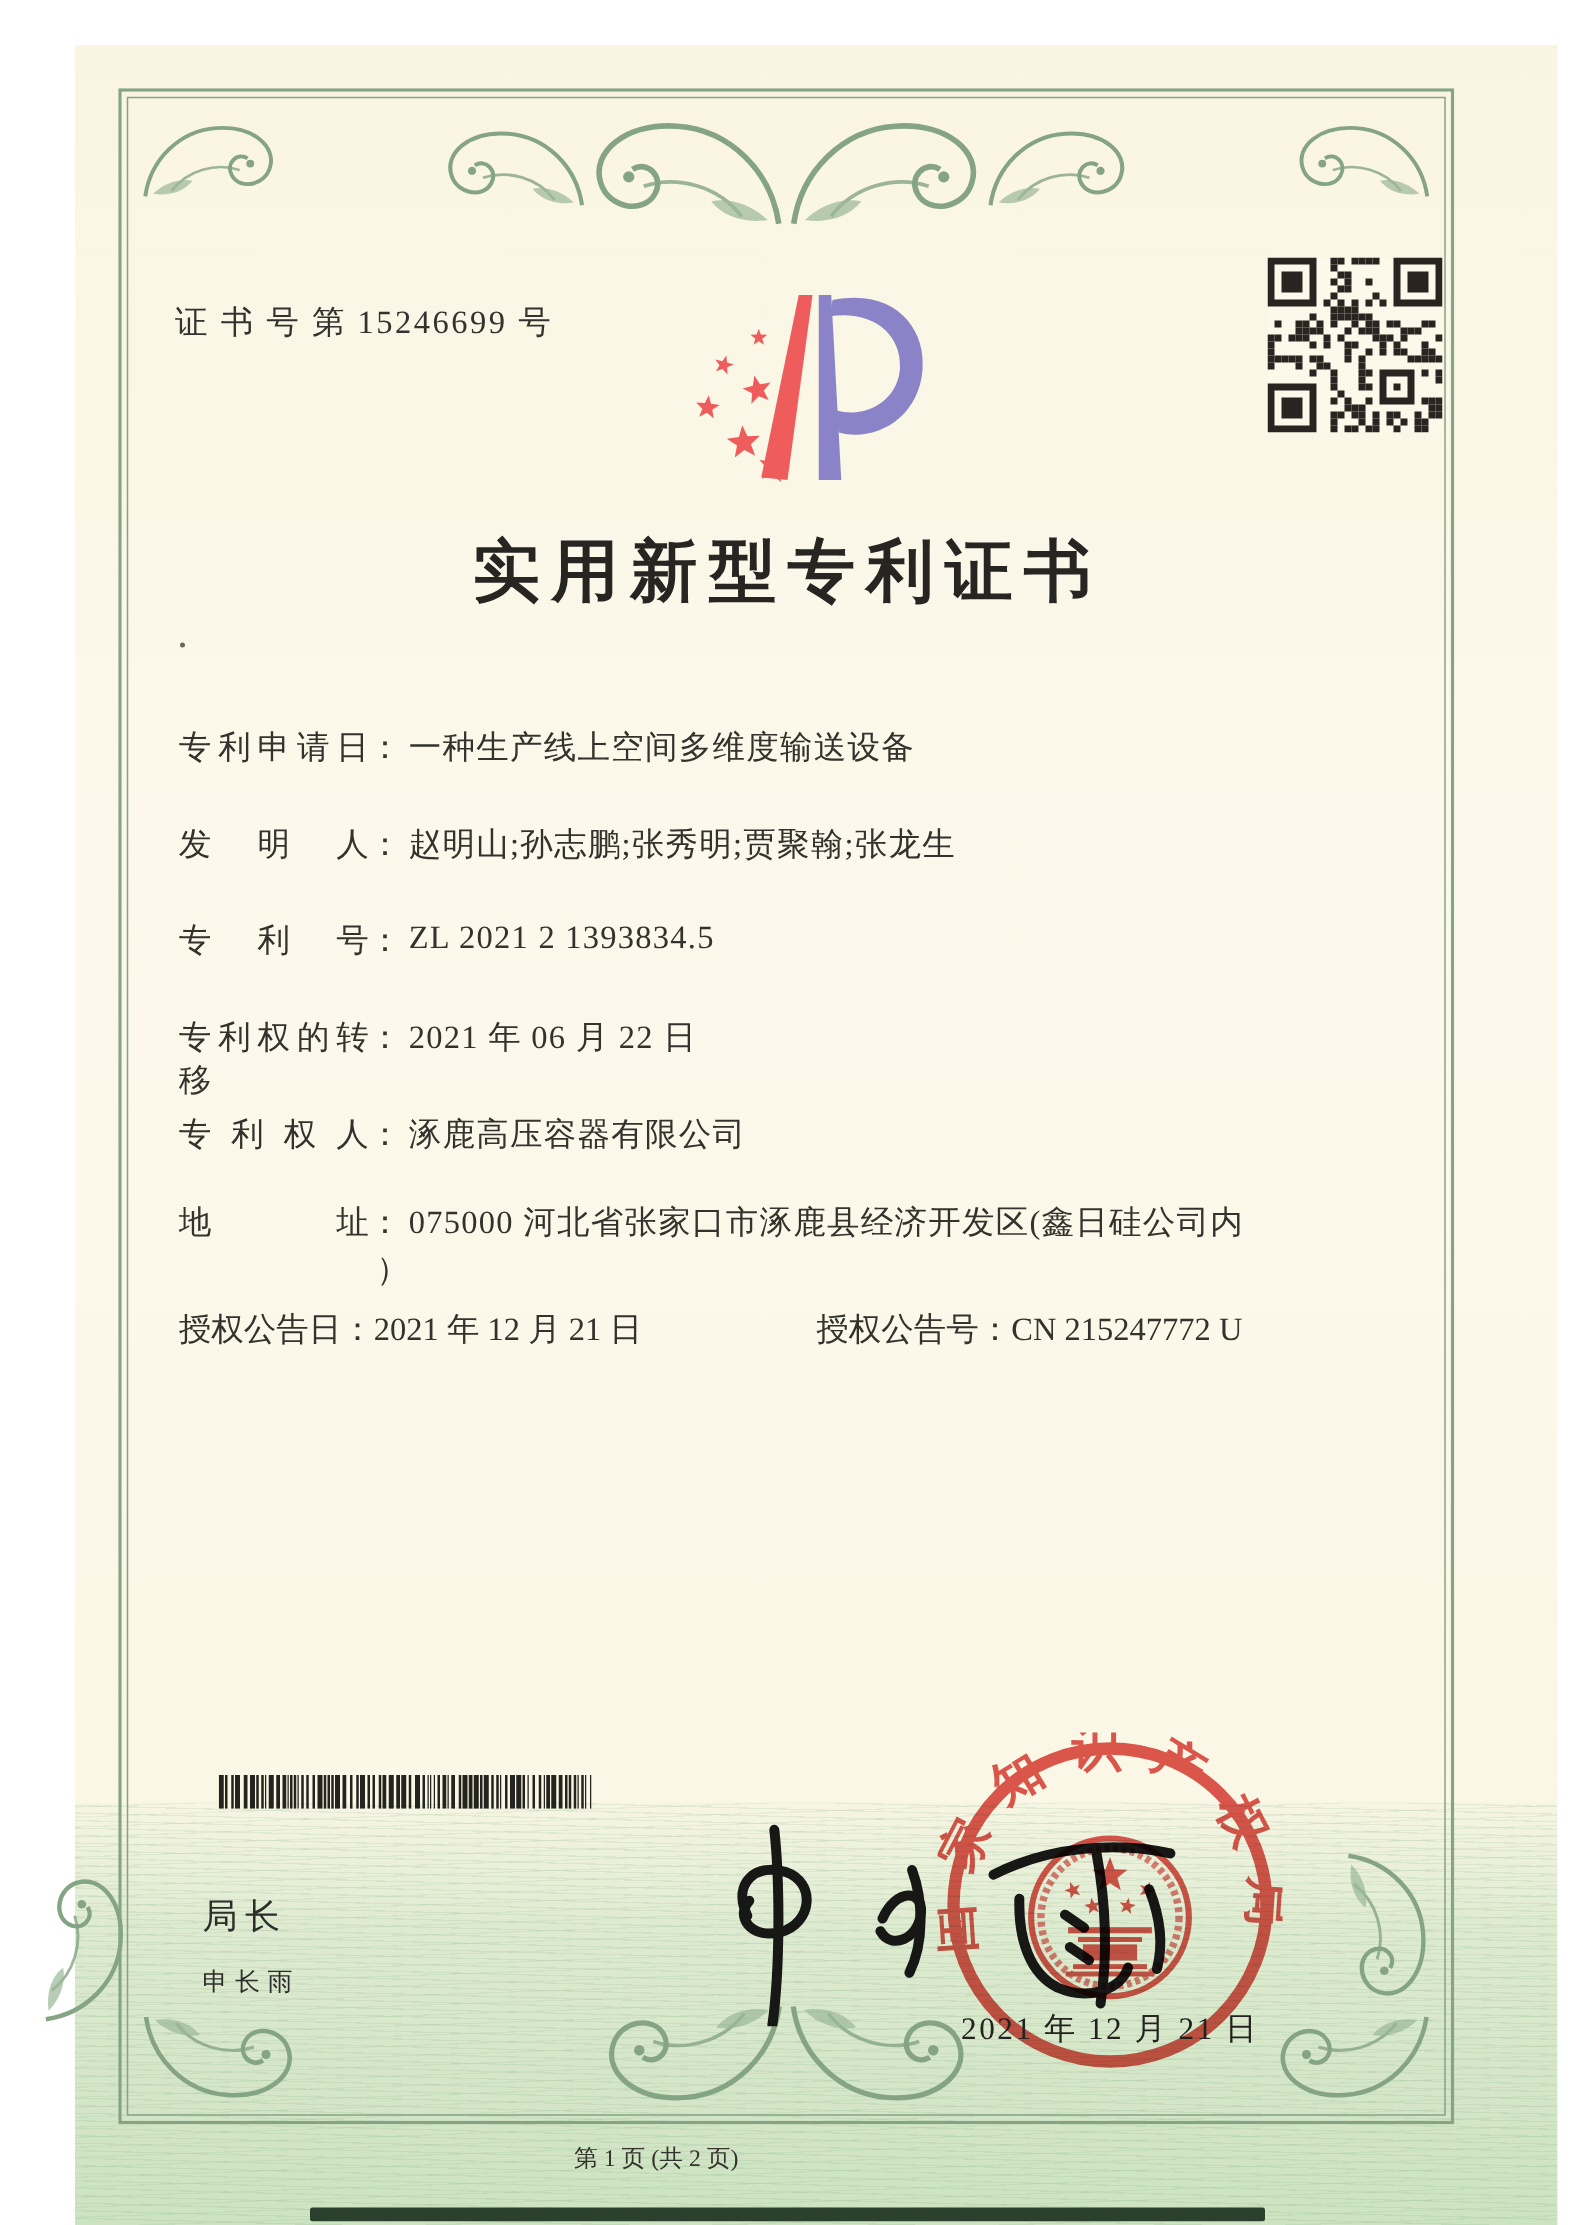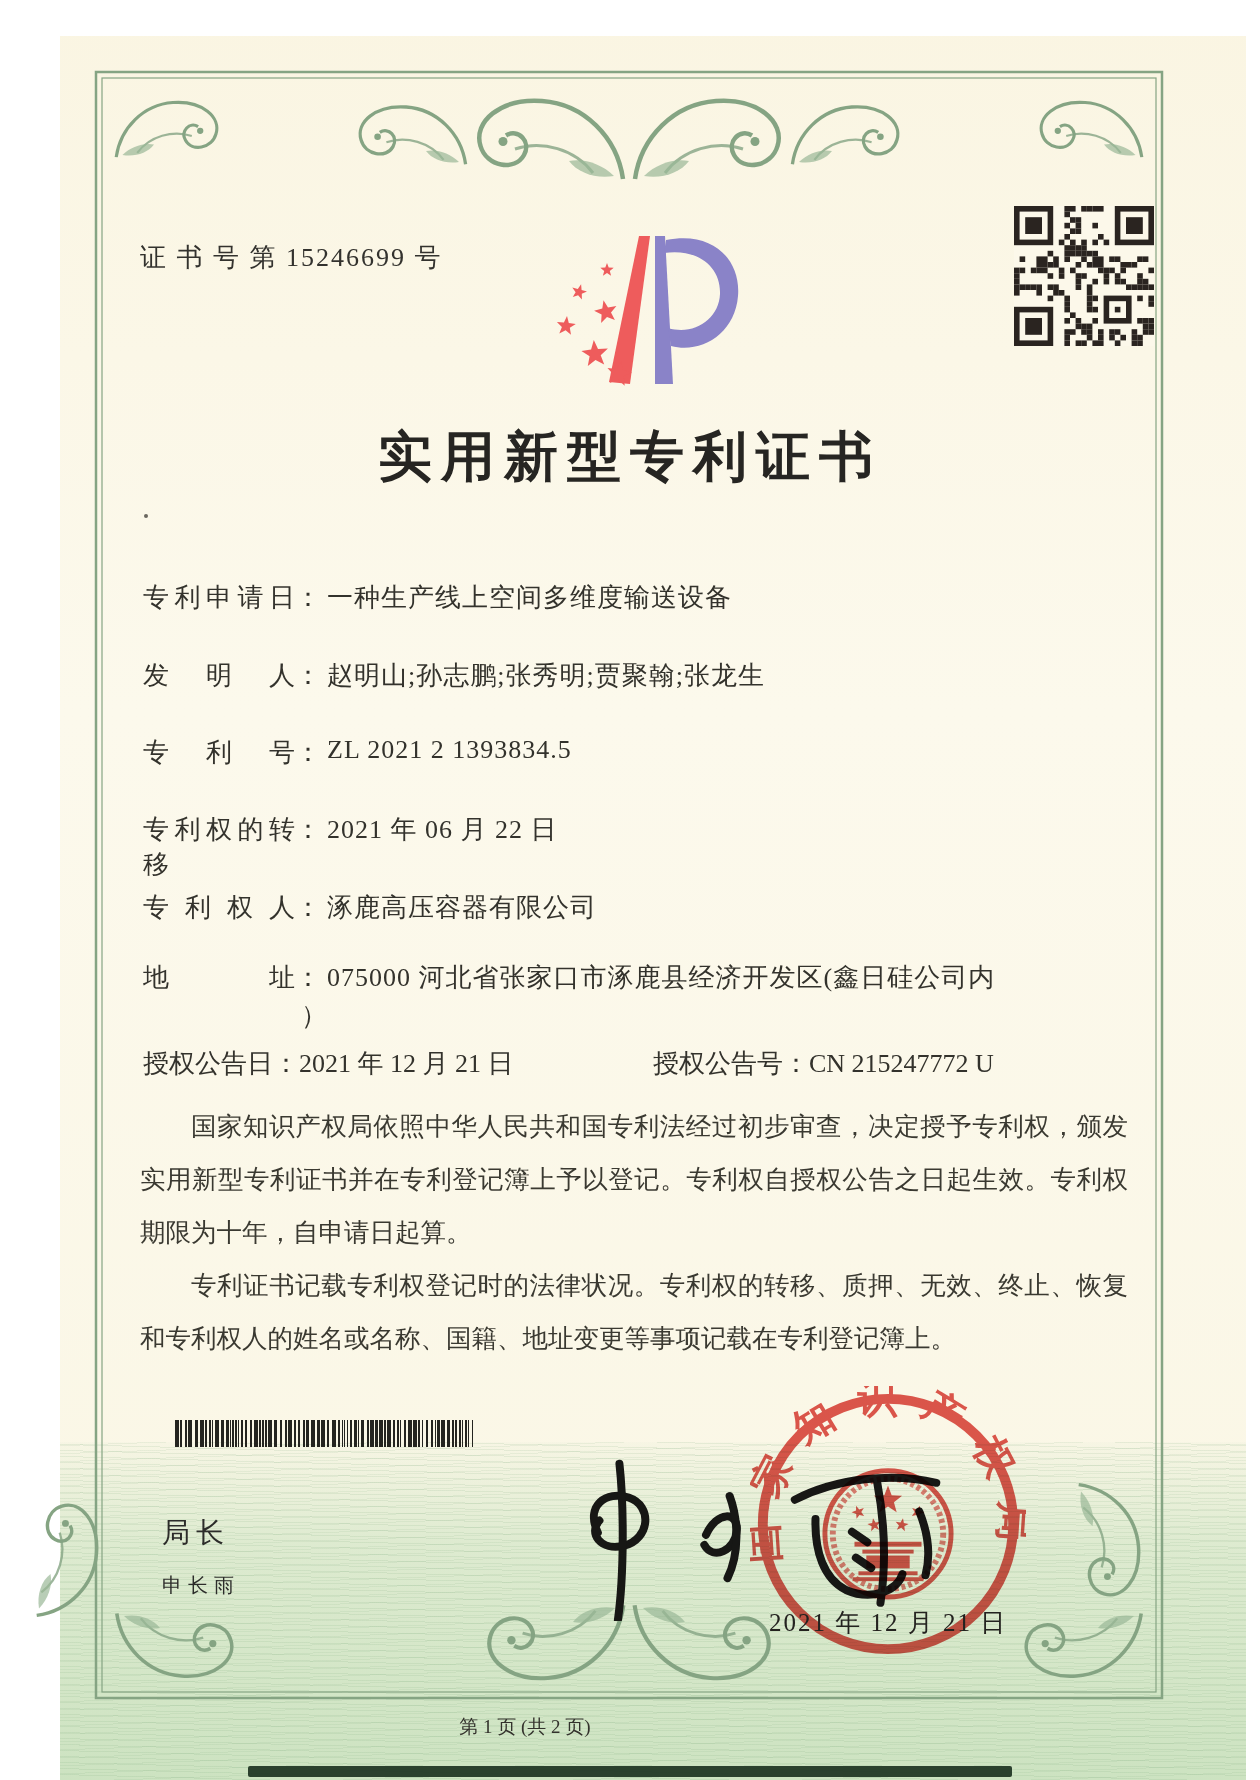--- a/index.html
+++ b/index.html
@@ -311,24 +311,20 @@
   </div>
   <div class="abs" id="addr2">）</div>
 
   <div class="abs" id="rowg">
     <span>授权公告日</span><span>：</span><span>2021 年 12 月 21 日</span>
     <span id="grant-no">
       <span>授权公告号</span><span>：</span><span>CN 215247772 U</span>
     </span>
   </div>
 
-  <div class="abs" id="body-text">
-    <p>国家知识产权局依照中华人民共和国专利法经过初步审查，决定授予专利权，颁发实用新型专利证书并在专利登记簿上予以登记。专利权自授权公告之日起生效。专利权期限为十年，自申请日起算。</p>
-    <p>专利证书记载专利权登记时的法律状况。专利权的转移、质押、无效、终止、恢复和专利权人的姓名或名称、国籍、地址变更等事项记载在专利登记簿上。</p>
-  </div>
 
   <svg class="abs" id="barcode" viewBox="0 0 302 27" preserveAspectRatio="none" xmlns="http://www.w3.org/2000/svg">
     <g id="bar-g" fill="#24241f">
         <rect x="0" y="0" width="4" height="27"></rect>
         <rect x="5" y="0" width="2" height="27"></rect>
         <rect x="10" y="0" width="2" height="27"></rect>
         <rect x="13" y="0" width="4" height="27"></rect>
         <rect x="20" y="0" width="3" height="27"></rect>
         <rect x="25" y="0" width="4" height="27"></rect>
         <rect x="30" y="0" width="2" height="27"></rect>

